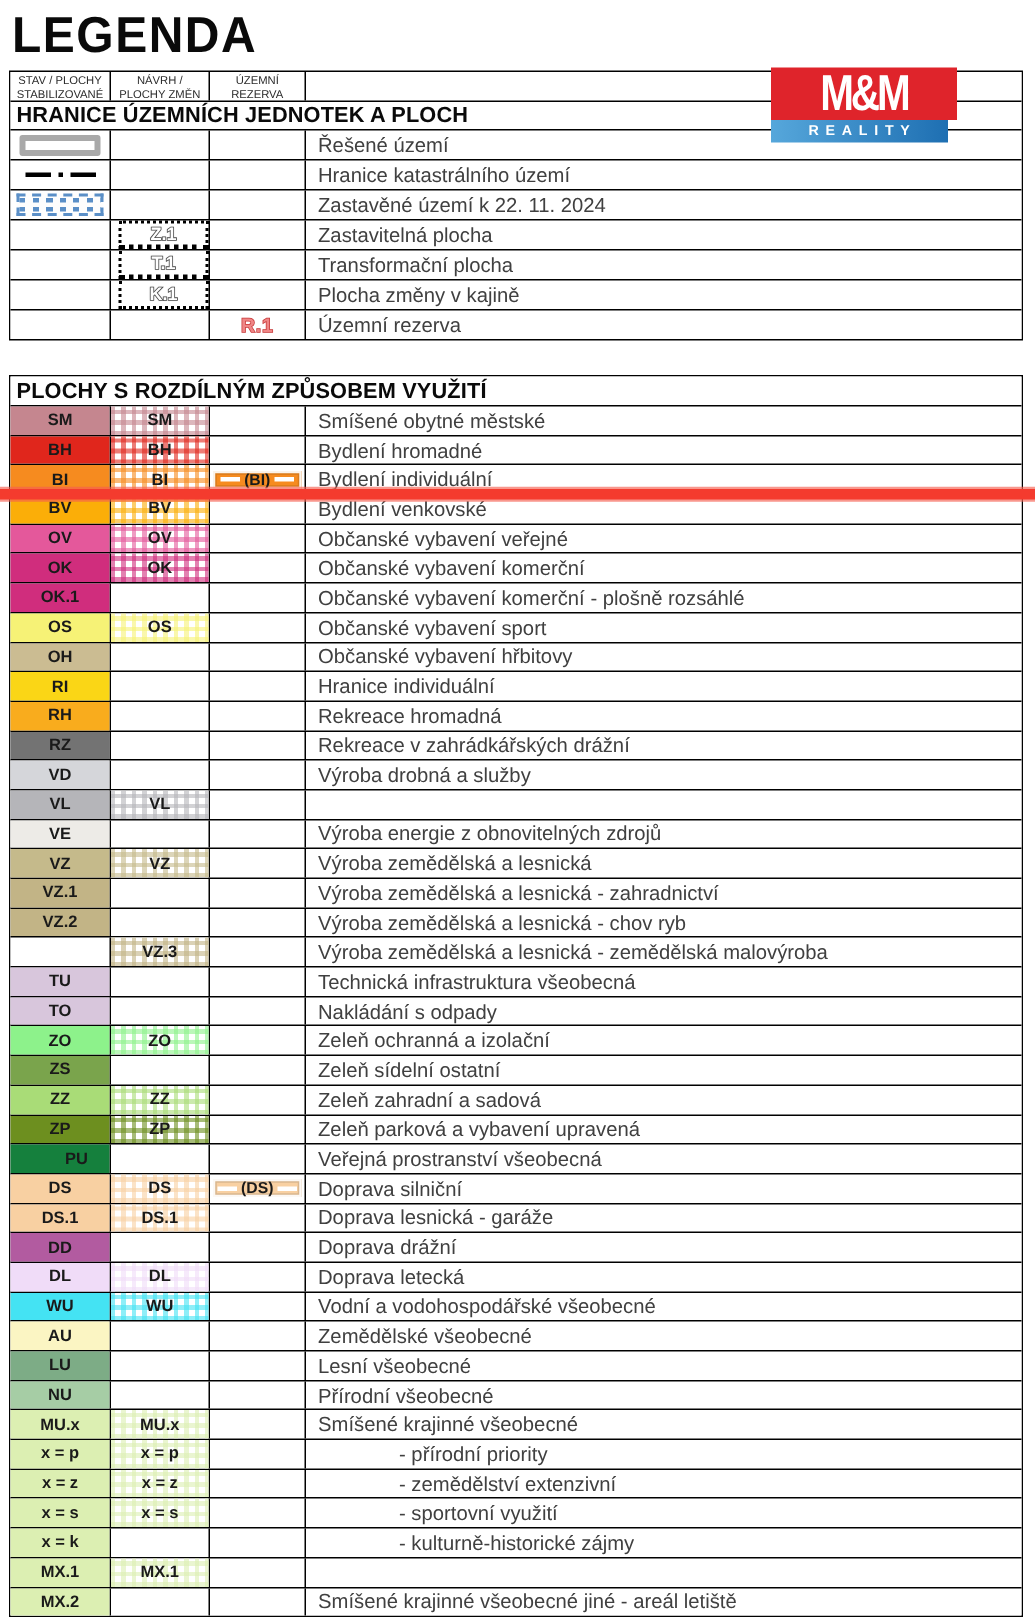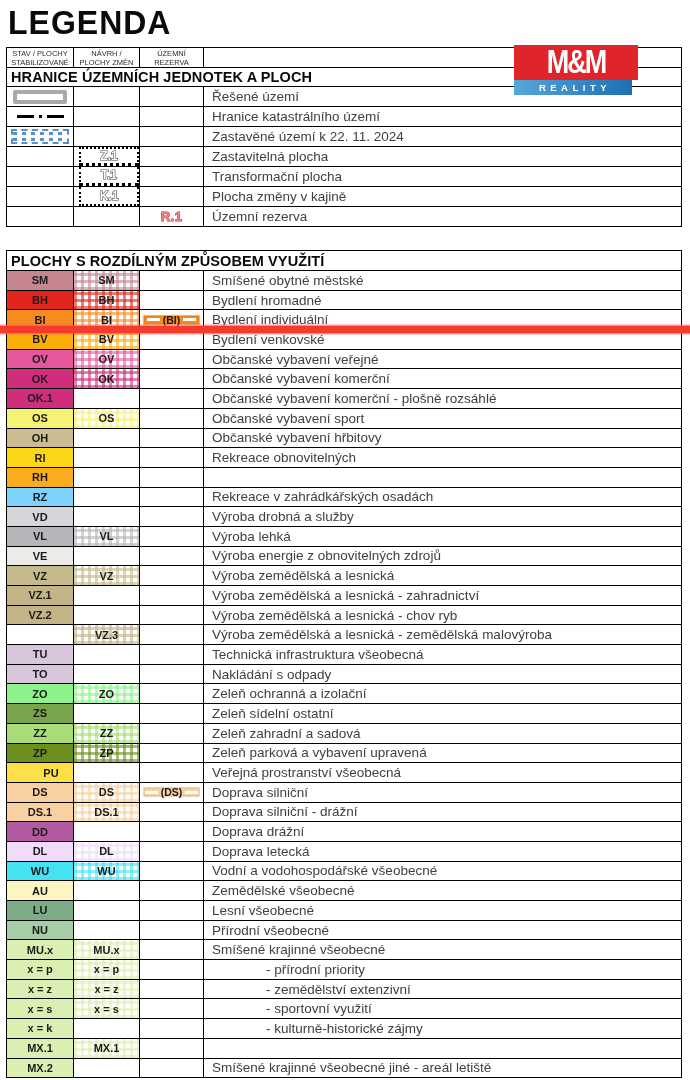--- a/index.html
+++ b/index.html
@@ -252,54 +252,54 @@
         <div class="cell cc2"></div>
         <div class="cell cc3"></div>
         <div class="cell cdesc">Občanské vybavení hřbitovy</div>
       </div>
       <div class="row r2">
         <div class="cell cc1">
           <div class="sw" style="background: rgb(250, 214, 22);">RI</div>
         </div>
         <div class="cell cc2"></div>
         <div class="cell cc3"></div>
-        <div class="cell cdesc">Rekreace obnovitelných</div>
+        <div class="cell cdesc">Hranice individuální</div>
       </div>
       <div class="row r2">
         <div class="cell cc1">
           <div class="sw" style="background: rgb(249, 172, 29);">RH</div>
         </div>
         <div class="cell cc2"></div>
         <div class="cell cc3"></div>
-      </div>
-      <div class="row r2">
-        <div class="cell cc1">
-          <div class="sw" style="background: #7dd3fc;">RZ</div>
-        </div>
-        <div class="cell cc2"></div>
-        <div class="cell cc3"></div>
-        <div class="cell cdesc">Rekreace v zahrádkářských osadách</div>
+        <div class="cell cdesc">Rekreace hromadná</div>
+      </div>
+      <div class="row r2">
+        <div class="cell cc1">
+          <div class="sw" style="background: #737373;">RZ</div>
+        </div>
+        <div class="cell cc2"></div>
+        <div class="cell cc3"></div>
+        <div class="cell cdesc">Rekreace v zahrádkářských drážní</div>
       </div>
       <div class="row r2">
         <div class="cell cc1">
           <div class="sw" style="background: rgb(213, 214, 218);">VD</div>
         </div>
         <div class="cell cc2"></div>
         <div class="cell cc3"></div>
         <div class="cell cdesc">Výroba drobná a služby</div>
       </div>
       <div class="row r2">
         <div class="cell cc1">
           <div class="sw" style="background: rgb(181, 181, 185);">VL</div>
         </div>
         <div class="cell cc2">
           <div class="sw" style="background-color: rgb(255, 255, 255); background-image: repeating-linear-gradient(0deg, rgba(181, 181, 185, 0.6) 0px, rgba(181, 181, 185, 0.6) 3px, transparent 3px, transparent 7px), repeating-linear-gradient(90deg, rgba(181, 181, 185, 0.6) 0px, rgba(181, 181, 185, 0.6) 3px, transparent 3px, transparent 7px);">VL</div>
         </div>
         <div class="cell cc3"></div>
-        <div class="cell cdesc">Výroba lehká</div>
       </div>
       <div class="row r2">
         <div class="cell cc1">
           <div class="sw" style="background: rgb(237, 235, 231);">VE</div>
         </div>
         <div class="cell cc2"></div>
         <div class="cell cc3"></div>
         <div class="cell cdesc">Výroba energie z obnovitelných zdrojů</div>
       </div>
       <div class="row r2">
@@ -385,21 +385,21 @@
           <div class="sw" style="background: rgb(109, 143, 31);">ZP</div>
         </div>
         <div class="cell cc2">
           <div class="sw" style="background-color: rgb(255, 255, 255); background-image: repeating-linear-gradient(0deg, rgba(109, 143, 31, 0.6) 0px, rgba(109, 143, 31, 0.6) 3px, transparent 3px, transparent 7px), repeating-linear-gradient(90deg, rgba(109, 143, 31, 0.6) 0px, rgba(109, 143, 31, 0.6) 3px, transparent 3px, transparent 7px);">ZP</div>
         </div>
         <div class="cell cc3"></div>
         <div class="cell cdesc">Zeleň parková a vybavení upravená</div>
       </div>
       <div class="row r2">
         <div class="cell cc1">
-          <div class="sw" style="background: #fde047; padding-left: 22px;">PU</div>
+          <div class="sw" style="background: #15803d; padding-left: 22px;">PU</div>
         </div>
         <div class="cell cc2"></div>
         <div class="cell cc3"></div>
         <div class="cell cdesc">Veřejná prostranství všeobecná</div>
       </div>
       <div class="row r2">
         <div class="cell cc1">
           <div class="sw" style="background: rgb(248, 208, 162);">DS</div>
         </div>
         <div class="cell cc2">
@@ -413,21 +413,21 @@
         <div class="cell cdesc">Doprava silniční</div>
       </div>
       <div class="row r2">
         <div class="cell cc1">
           <div class="sw" style="background: rgb(248, 208, 162);">DS.1</div>
         </div>
         <div class="cell cc2">
           <div class="sw" style="background-color: rgb(255, 255, 255); background-image: repeating-linear-gradient(0deg, rgba(248, 208, 162, 0.6) 0px, rgba(248, 208, 162, 0.6) 3px, transparent 3px, transparent 7px), repeating-linear-gradient(90deg, rgba(248, 208, 162, 0.6) 0px, rgba(248, 208, 162, 0.6) 3px, transparent 3px, transparent 7px);">DS.1</div>
         </div>
         <div class="cell cc3"></div>
-        <div class="cell cdesc">Doprava silniční - drážní</div>
+        <div class="cell cdesc">Doprava lesnická - garáže</div>
       </div>
       <div class="row r2">
         <div class="cell cc1">
           <div class="sw" style="background: rgb(178, 91, 160);">DD</div>
         </div>
         <div class="cell cc2"></div>
         <div class="cell cc3"></div>
         <div class="cell cdesc">Doprava drážní</div>
       </div>
       <div class="row r2">

